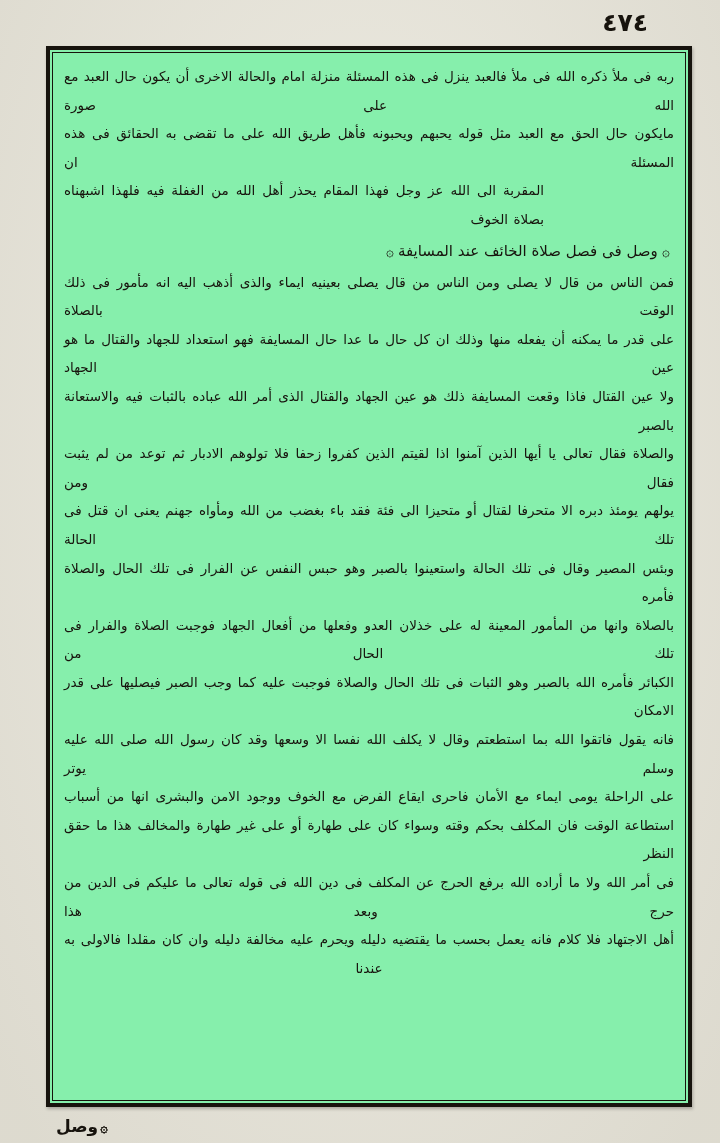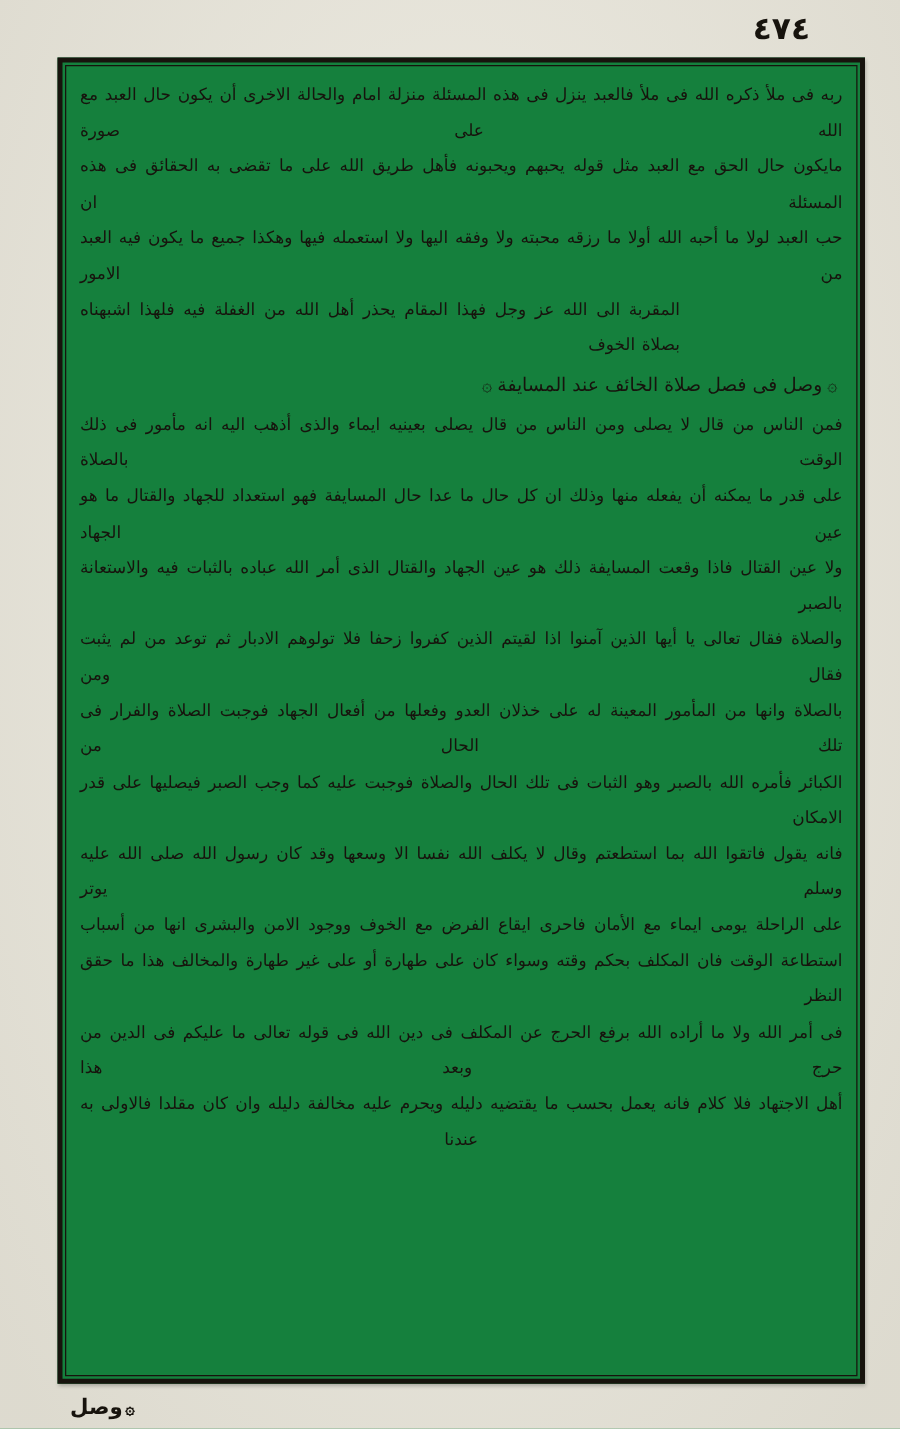--- a/index.html
+++ b/index.html
@@ -12,21 +12,21 @@
     color:#17130d;
   }
   .page-number{
     position:absolute;top:8px;right:72px;
     font-size:25px;font-weight:bold;letter-spacing:2px;
     direction:rtl;
   }
   .frame-outer{
     position:absolute;left:46px;top:46px;width:646px;height:1061px;
     border:4px solid #17130d;box-sizing:border-box;
-    background:#15803d;
+    background:#86efac;
     box-shadow:1px 2px 3px rgba(0,0,0,.25);
   }
   .frame-inner{
     position:absolute;inset:2px;
     border:1px solid #17130d;
     padding:9px 11px 6px 11px;
     box-sizing:border-box;overflow:hidden;
   }
   .line{
     direction:rtl;unicode-bidi:plaintext;
@@ -54,33 +54,34 @@
 <div>
 
   <div class="page-number">٤٧٤</div>
 
   <div class="frame-outer">
     <div class="frame-inner">
 
       <div class="intro">
           <div class="line">ربه فى ملأ ذكره الله فى ملأ فالعبد ينزل فى هذه المسئلة منزلة امام والحالة الاخرى أن يكون حال العبد مع الله على صورة</div>
           <div class="line">مايكون حال الحق مع العبد مثل قوله يحبهم ويحبونه فأهل طريق الله على ما تقضى به الحقائق فى هذه المسئلة ان</div>
-          <div class="line">حب العبد لولا ما أحبه الله أولا ما رزقه محبته ولا وفقه اليها ولا استعمله فيها وهكذا جميع ما يكون فيه العبد من الامور</div>
           <div class="line">المقربة الى الله عز وجل فهذا المقام يحذر أهل الله من الغفلة فيه فلهذا اشبهناه بصلاة الخوف</div>
         </div>
 
       <div class="heading">
         <span class="orn">۞</span><span>وصل فى فصل صلاة الخائف عند المسايفة</span><span class="orn">۞</span>
       </div>
 
       <div class="body-text">
           <div class="line">فمن الناس من قال لا يصلى ومن الناس من قال يصلى بعينيه ايماء والذى أذهب اليه انه مأمور فى ذلك الوقت بالصلاة</div>
           <div class="line">على قدر ما يمكنه أن يفعله منها وذلك ان كل حال ما عدا حال المسايفة فهو استعداد للجهاد والقتال ما هو عين الجهاد</div>
           <div class="line">ولا عين القتال فاذا وقعت المسايفة ذلك هو عين الجهاد والقتال الذى أمر الله عباده بالثبات فيه والاستعانة بالصبر</div>
           <div class="line">والصلاة فقال تعالى يا أيها الذين آمنوا اذا لقيتم الذين كفروا زحفا فلا تولوهم الادبار ثم توعد من لم يثبت فقال ومن</div>
+          <div class="line">يولهم يومئذ دبره الا متحرفا لقتال أو متحيزا الى فئة فقد باء بغضب من الله ومأواه جهنم يعنى ان قتل فى تلك الحالة</div>
+          <div class="line">وبئس المصير وقال فى تلك الحالة واستعينوا بالصبر وهو حبس النفس عن الفرار فى تلك الحال والصلاة فأمره</div>
           <div class="line">بالصلاة وانها من المأمور المعينة له على خذلان العدو وفعلها من أفعال الجهاد فوجبت الصلاة والفرار فى تلك الحال من</div>
           <div class="line">الكبائر فأمره الله بالصبر وهو الثبات فى تلك الحال والصلاة فوجبت عليه كما وجب الصبر فيصليها على قدر الامكان</div>
           <div class="line">فانه يقول فاتقوا الله بما استطعتم وقال لا يكلف الله نفسا الا وسعها وقد كان رسول الله صلى الله عليه وسلم يوتر</div>
           <div class="line">على الراحلة يومى ايماء مع الأمان فاحرى ايقاع الفرض مع الخوف ووجود الامن والبشرى انها من أسباب</div>
           <div class="line">استطاعة الوقت فان المكلف بحكم وقته وسواء كان على طهارة أو على غير طهارة والمخالف هذا ما حقق النظر</div>
           <div class="line">فى أمر الله ولا ما أراده الله برفع الحرج عن المكلف فى دين الله فى قوله تعالى ما عليكم فى الدين من حرج وبعد هذا</div>
           <div class="line">أهل الاجتهاد فلا كلام فانه يعمل بحسب ما يقتضيه دليله ويحرم عليه مخالفة دليله وان كان مقلدا فالاولى به عندنا</div>
         </div>
 
     </div>

